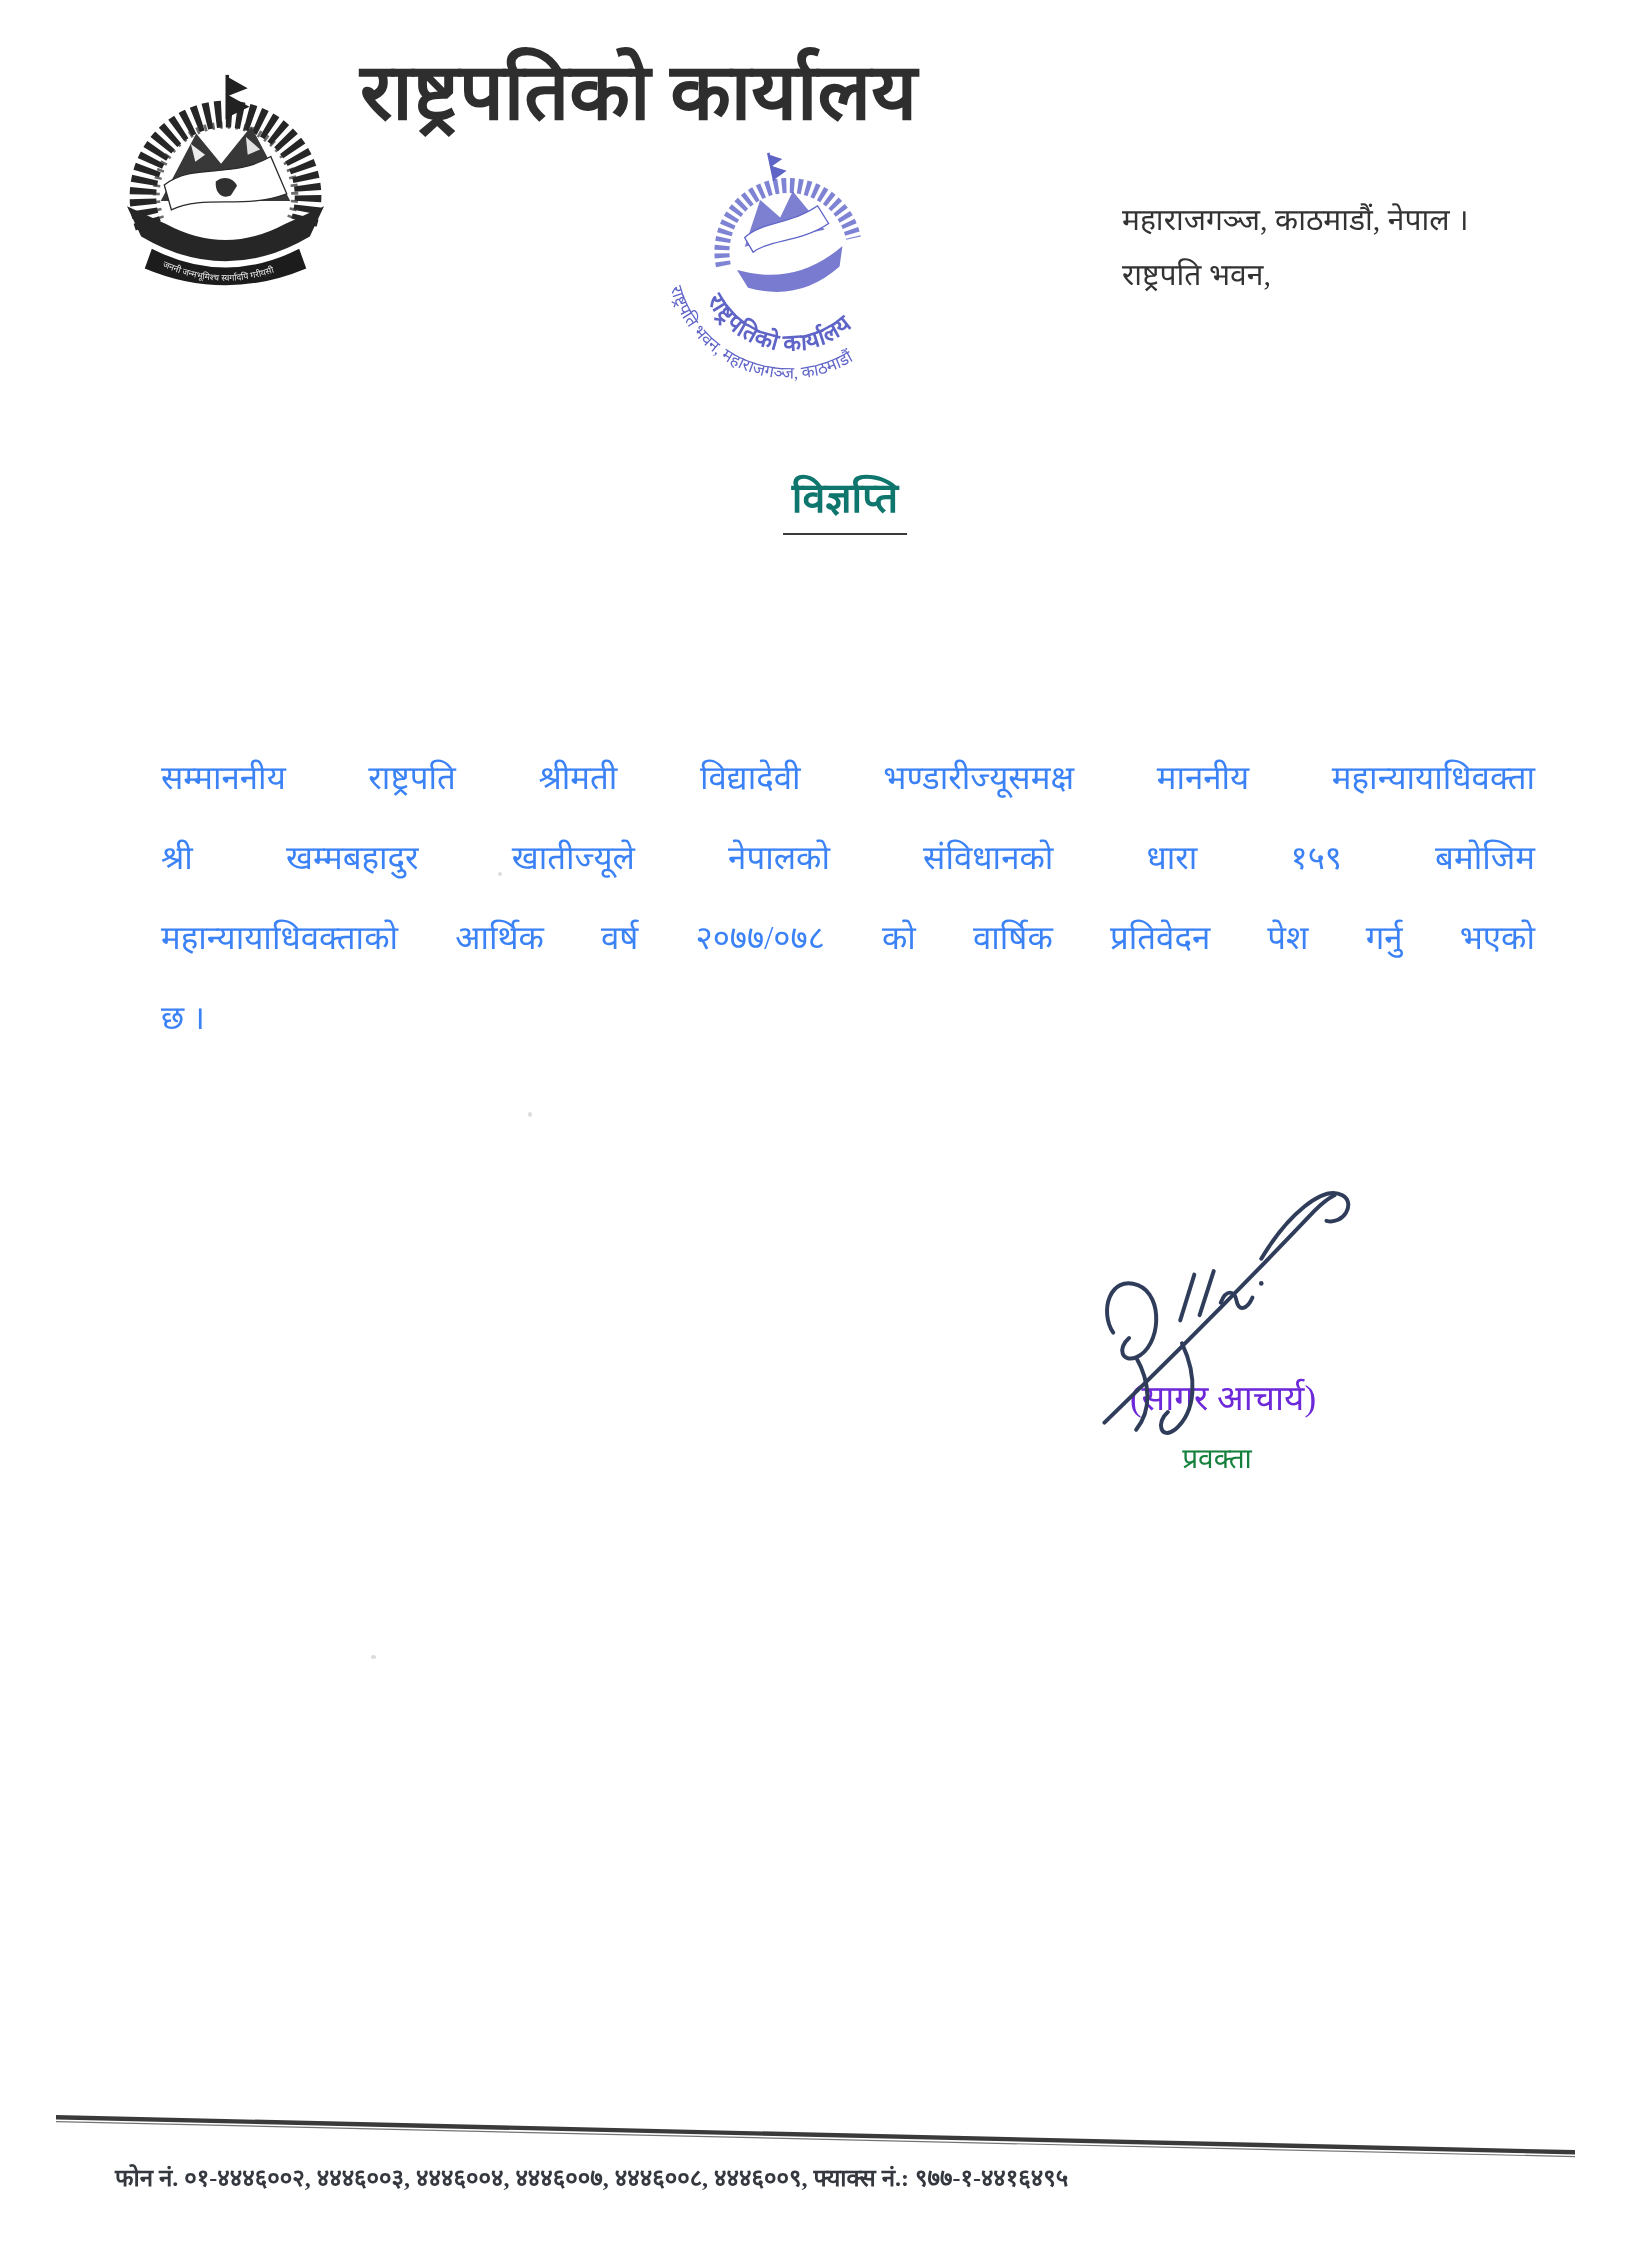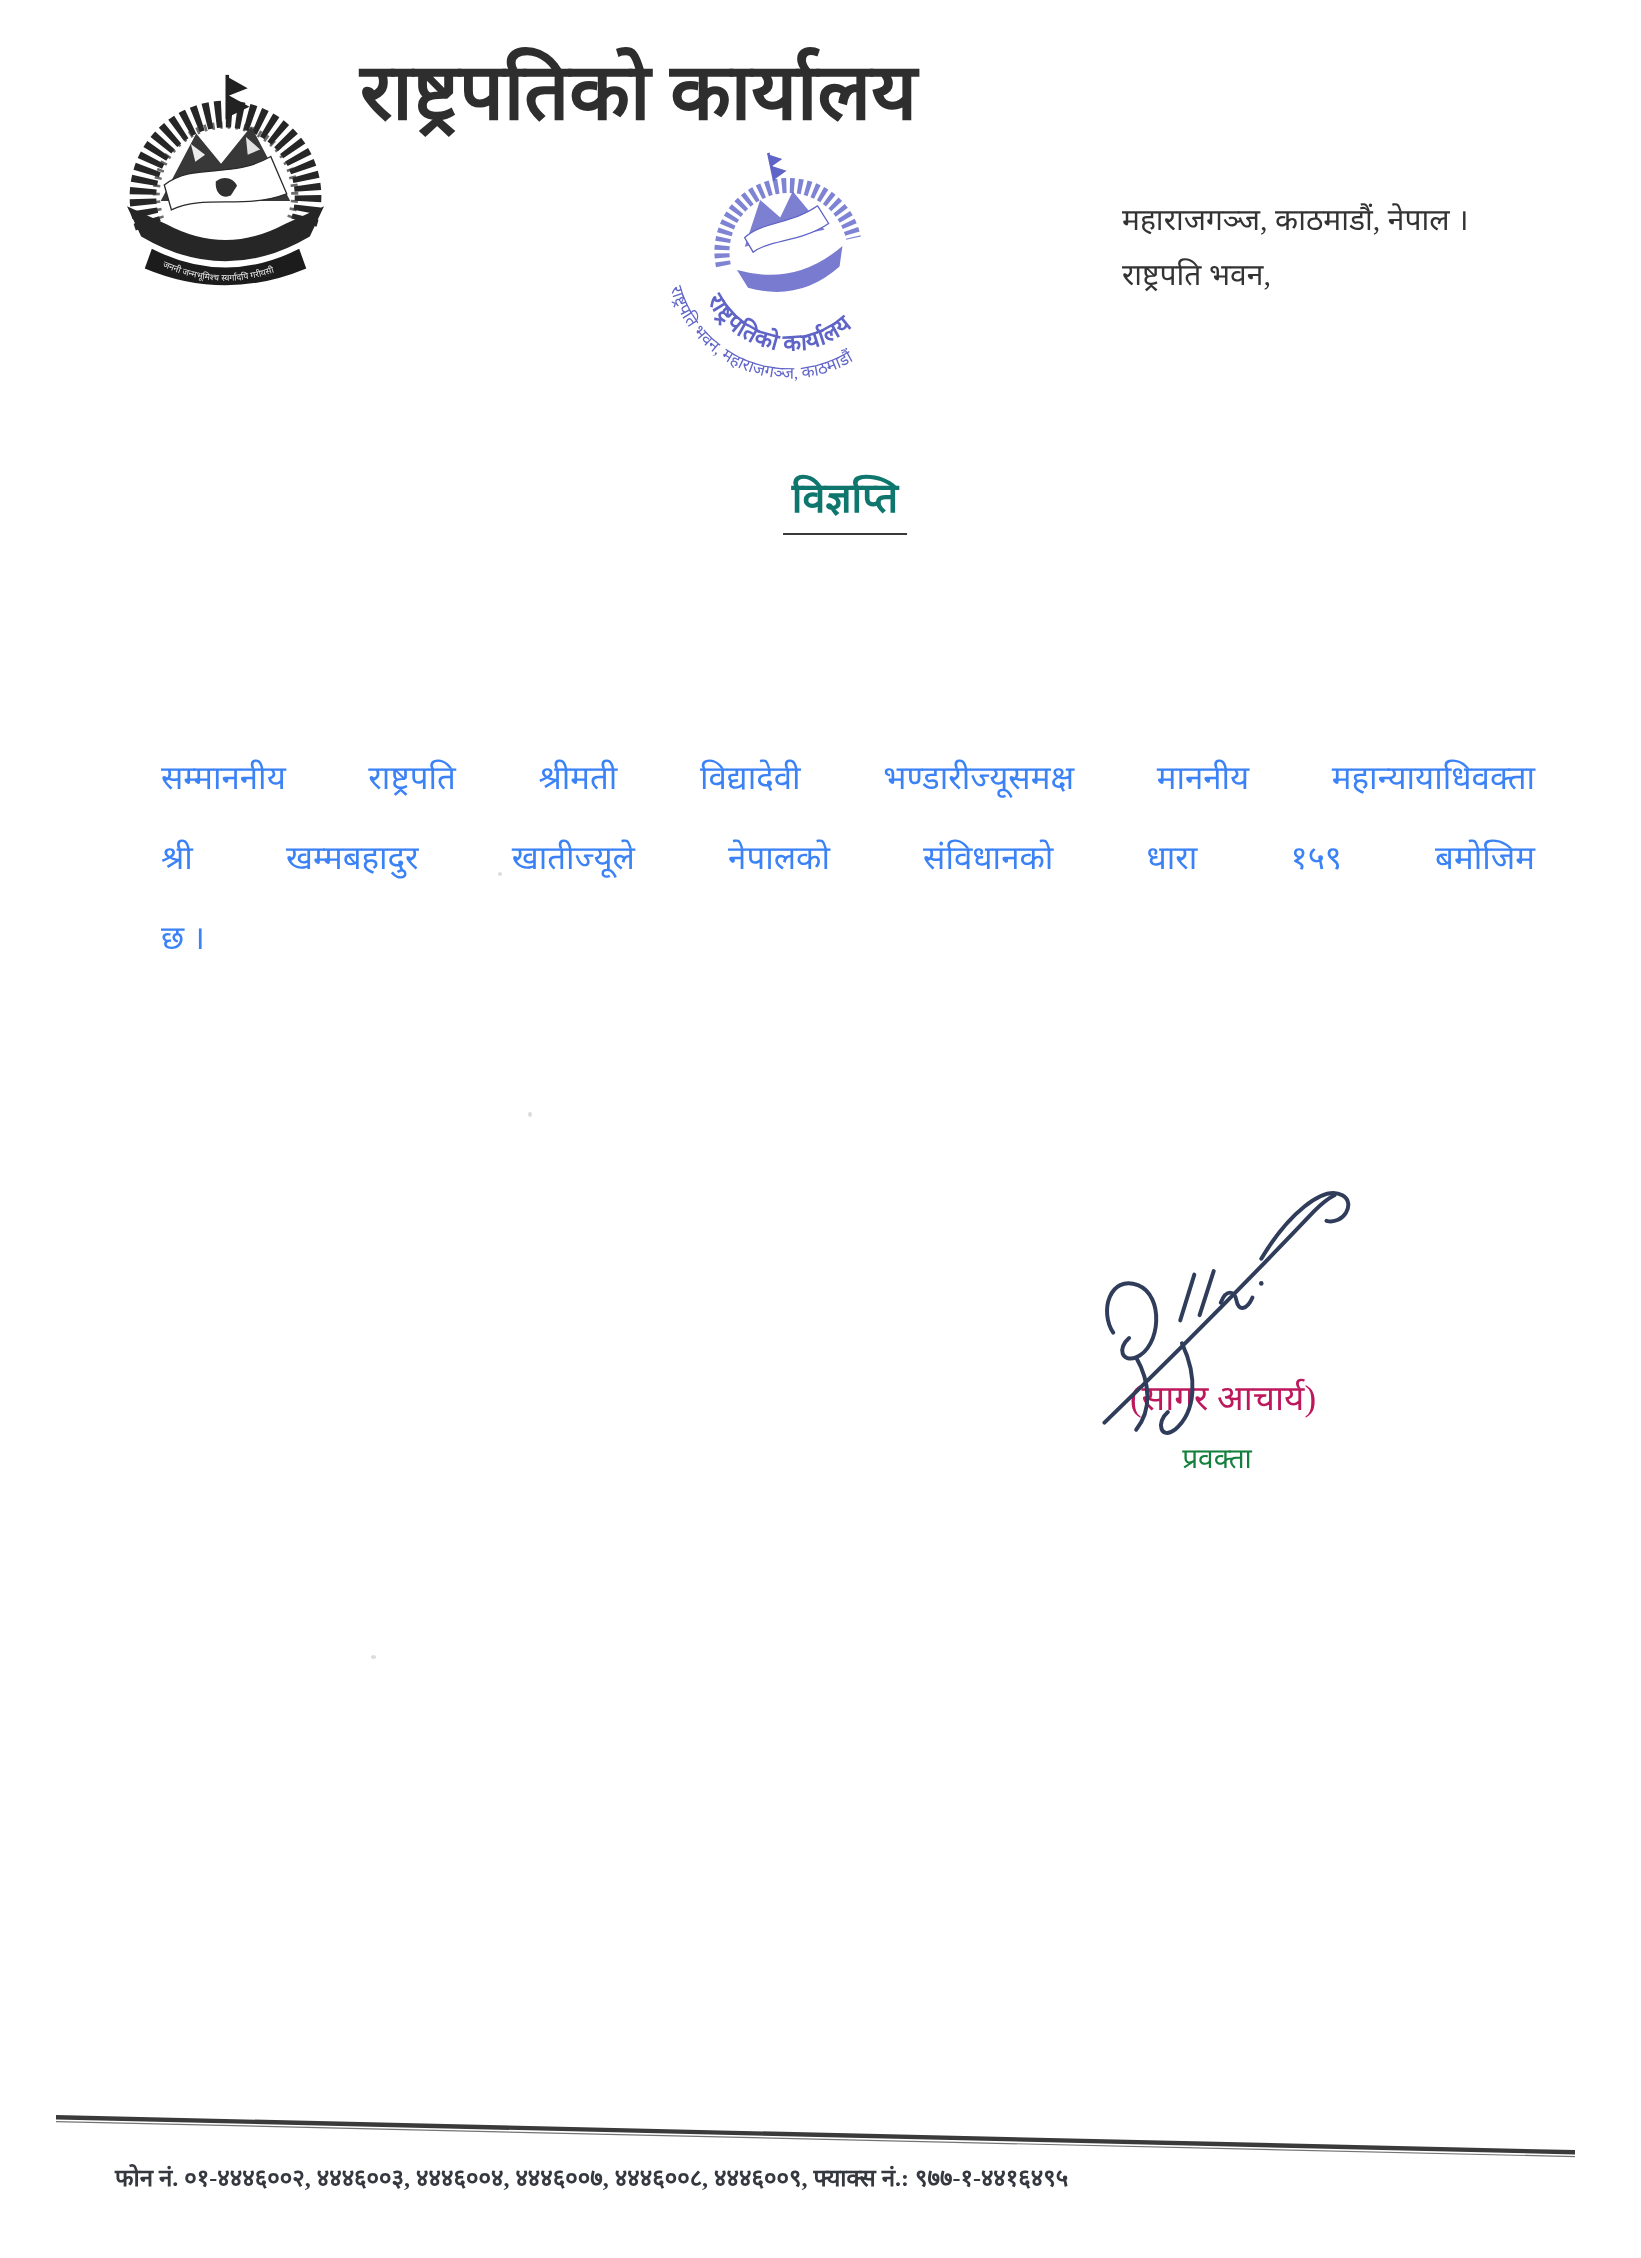--- a/index.html
+++ b/index.html
@@ -39,21 +39,21 @@
     overflow:visible;white-space:nowrap;
   }
   .body-line.justify{text-align:justify;text-align-last:justify;white-space:normal;}
   .date-line{
     position:absolute;left:161px;top:1143px;
     font-size:35px;color:#3b3b3b;white-space:nowrap;
   }
   
   .signer-name{
     position:absolute;left:1223px;top:1373px;transform:translateX(-50%);
-    font-size:35px;color:#be185d;white-space:nowrap;
+    font-size:35px;color:#6d28d9;white-space:nowrap;
   }
   .signer-role{
     position:absolute;left:1217px;top:1438px;transform:translateX(-50%);
     font-size:28px;color:#15803d;white-space:nowrap;
   }
   .signature-svg{position:absolute;left:1078px;top:1159px;width:304px;height:284px;}
   
   .footer-rule{position:absolute;left:56px;top:2112px;width:1519px;height:49px;}
   .footer-contact{
     position:absolute;left:115px;top:2160px;
@@ -126,20 +126,21 @@
   <div class="address">
     <div>महाराजगञ्ज, काठमाडौं, नेपाल ।</div>
     <div>राष्ट्रपति भवन,</div>
   </div>
 
   <div class="notice-title">विज्ञप्ति</div>
 
   <div class="body-block">
     <div class="body-line justify">सम्माननीय राष्ट्रपति श्रीमती विद्यादेवी भण्डारीज्यूसमक्ष माननीय महान्यायाधिवक्ता</div>
     <div class="body-line justify">श्री खम्मबहादुर खातीज्यूले नेपालको संविधानको धारा १५९ बमोजिम</div>
+    <div class="body-line justify">महान्यायाधिवक्ताको आर्थिक वर्ष २०७७/०७८ को वार्षिक प्रतिवेदन पेश गर्नु भएको</div>
     <div class="body-line">छ ।</div>
   </div>
 
 
   <div class="signer-name">(सागर आचार्य)</div>
   <div class="signer-role">प्रवक्ता</div>
 
   <svg class="signature-svg" viewBox="0 0 345 320">
     <g fill="none" stroke="#2f3c5a" stroke-width="4.5" stroke-linecap="round">
 

